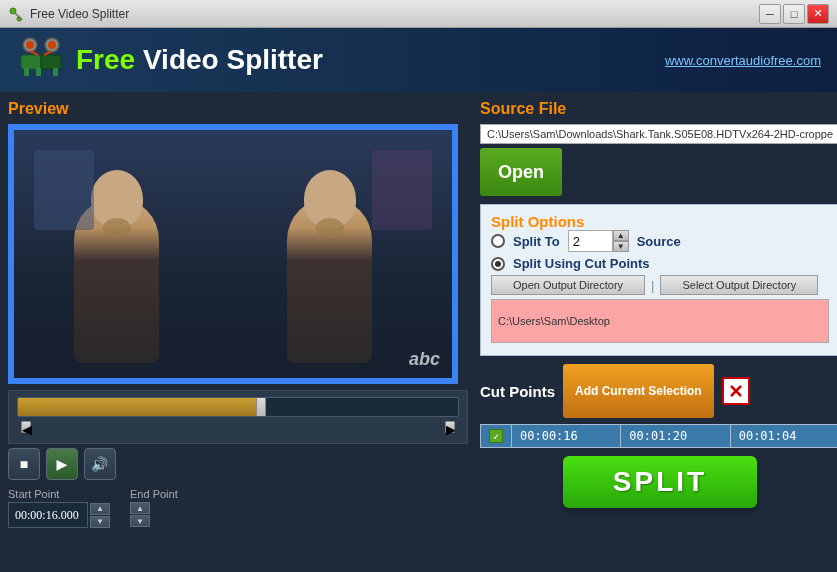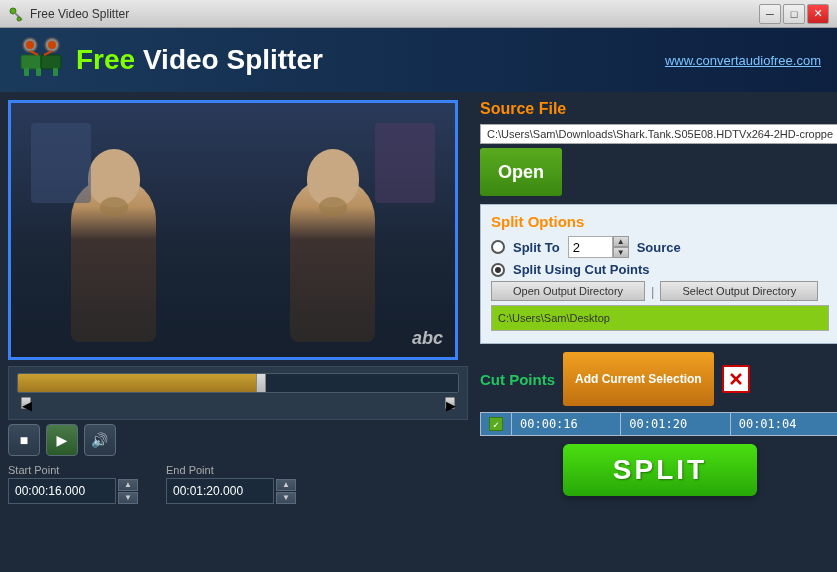--- a/index.html
+++ b/index.html
@@ -101,21 +101,21 @@
       margin-bottom: 6px;
     }
 
     
     .preview-area {
       background: #000;
       width: 450px;
       height: 260px;
       position: relative;
       overflow: hidden;
-      border: 3px solid #3b82f6;
+      border: 6px solid #3b82f6;
     }
     
     .video-scene {
       position: absolute;
       width: 100%;
       height: 100%;
       background: linear-gradient(180deg, #2a3a5a 0%, #1a2535 60%, #151f2e 100%);
     }
     .abc-logo {
       position: absolute;
@@ -200,45 +200,45 @@
     .time-display {
       margin-left: auto;
       color: #ccc;
       font-size: 12px;
       font-family: monospace;
     }
 
     
     .points-row {
       display: flex;
-      gap: 28px;
+      gap: 20px;
       margin-top: 8px;
     }
     .point-group {
       display: flex;
       flex-direction: column;
       gap: 2px;
     }
     .point-label {
       color: #aaa;
       font-size: 11px;
     }
     .point-controls {
       display: flex;
       align-items: center;
       gap: 2px;
     }
     .point-value {
       background: #1a2a3a;
       border: 1px solid #4a5a6a;
       color: #fff;
-      font-family: Liberation Sans, sans-serif;
+      font-family: Liberation Serif, serif;
       font-size: 12px;
       padding: 2px 6px;
-      width: 108px;
+      width: 80px;
       height: 26px;
       display: flex;
       align-items: center;
     }
     .spin-btns {
       display: flex;
       flex-direction: column;
       gap: 1px;
     }
     .spin-btn {
@@ -308,21 +308,20 @@
     .split-options {
       background: #e8f0f8;
       border: 1px solid #aabbd0;
       padding: 8px 10px;
       margin-bottom: 8px;
     }
     .split-options-title {
       color: #ff8c00;
       font-size: 15px;
       font-weight: bold;
-      margin-bottom: 6px;
     }
     .radio-row {
       display: flex;
       align-items: center;
       gap: 8px;
       margin-bottom: 4px;
     }
     .radio-circle {
       width: 14px;
       height: 14px;
@@ -385,41 +384,41 @@
     }
     .dir-btn {
       background: linear-gradient(to bottom, #e8e8e8, #c8c8c8);
       border: 1px solid #999;
       padding: 3px 21px;
       font-size: 11px;
       cursor: pointer;
       color: #333;
     }
     .dir-path-box {
-      background: #84cc16;
+      background: #fca5a5;
       border: 1px solid #aaa;
-      padding: 6px 6px;
+      padding: 15px 6px;
       font-size: 11px;
       color: #333;
       width: 100%;
       margin-bottom: 4px;
     }
 
     
     .cut-points-section {
       margin-top: 4px;
     }
     .cut-points-header {
       display: flex;
       align-items: center;
       gap: 8px;
       margin-bottom: 6px;
     }
     .cut-points-title {
-      color: #22c55e;
+      color: #ffffff;
       font-size: 15px;
       font-weight: bold;
     }
     .add-selection-btn {
       background: linear-gradient(to bottom, #f0a020, #c07010);
       color: white;
       font-weight: bold;
       font-size: 12px;
       border: none;
       padding: 20px 12px;
@@ -523,20 +522,21 @@
       <div>
         <span style="color:#7fff00; font-size:28px; font-weight:bold;">Free </span><span style="color:#ffffff; font-size:28px; font-weight:bold;">Video</span><span style="color:#ffffff; font-size:28px; font-weight:bold;"> Splitter</span>
       </div>
     </div>
     <span class="website-link">www.convertaudiofree.com</span>
   </div>
 
   <div class="content-area">
 
     <div class="left-panel">
+      <div class="section-title">Preview</div>
 
       <div class="preview-area">
         <div class="video-scene"></div>
 
         <div style="position:absolute; bottom:15px; left:60px; width:85px; height:165px; background:linear-gradient(180deg,#c8a882 0%,#b89060 18%,#3d3230 38%,#2a2828 100%); border-radius:42px 42px 8px 8px;">
           <div style="position:absolute; top:-28px; left:50%; transform:translateX(-50%); width:52px; height:58px; background:#c8a882; border-radius:50% 50% 45% 45%;"></div>
           <div style="position:absolute; top:20px; left:50%; transform:translateX(-50%); width:28px; height:20px; background:#9a7a4a; border-radius:50%; opacity:0.7;"></div>
         </div>
         <div style="position:absolute; bottom:15px; right:80px; width:85px; height:165px; background:linear-gradient(180deg,#c8a882 0%,#b89060 18%,#3d3230 38%,#2a2828 100%); border-radius:42px 42px 8px 8px;">
           <div style="position:absolute; top:-28px; left:50%; transform:translateX(-50%); width:52px; height:58px; background:#c8a882; border-radius:50% 50% 45% 45%;"></div>
@@ -573,21 +573,20 @@
             <div class="point-value">00:00:16.000</div>
             <div class="spin-btns">
               <div class="spin-btn">▲</div>
               <div class="spin-btn">▼</div>
             </div>
           </div>
         </div>
         <div class="point-group">
           <span class="point-label">End Point</span>
           <div class="point-controls">
-            <div class="point-value">00:01:20.000</div>
             <div class="spin-btns">
               <div class="spin-btn">▲</div>
               <div class="spin-btn">▼</div>
             </div>
           </div>
         </div>
       </div>
     </div>
 
     <div class="right-panel">

